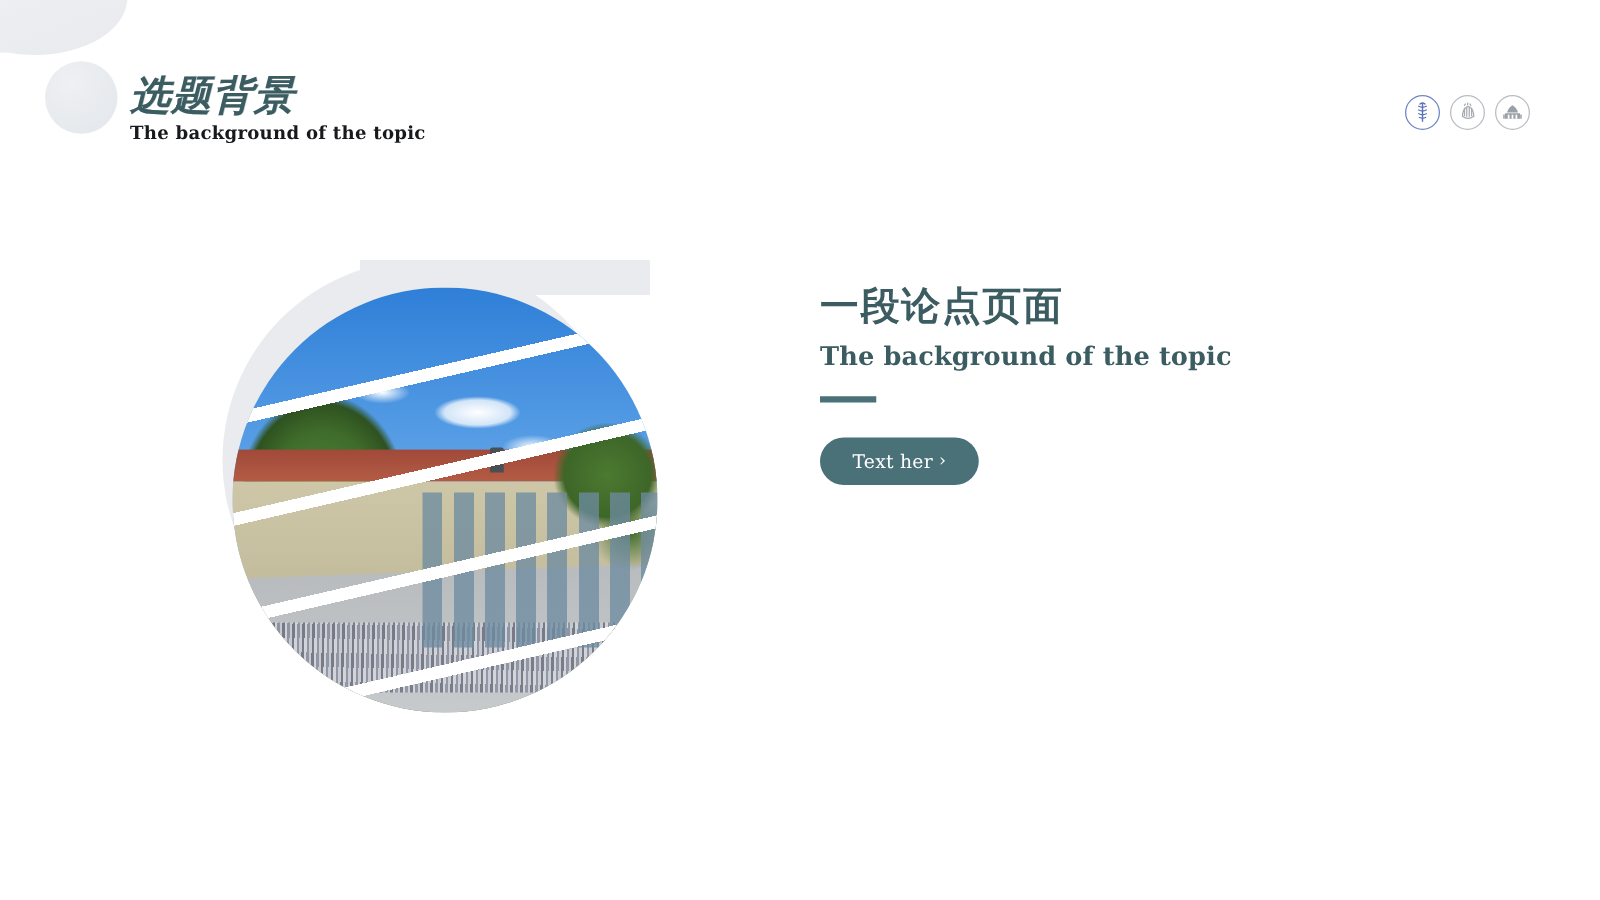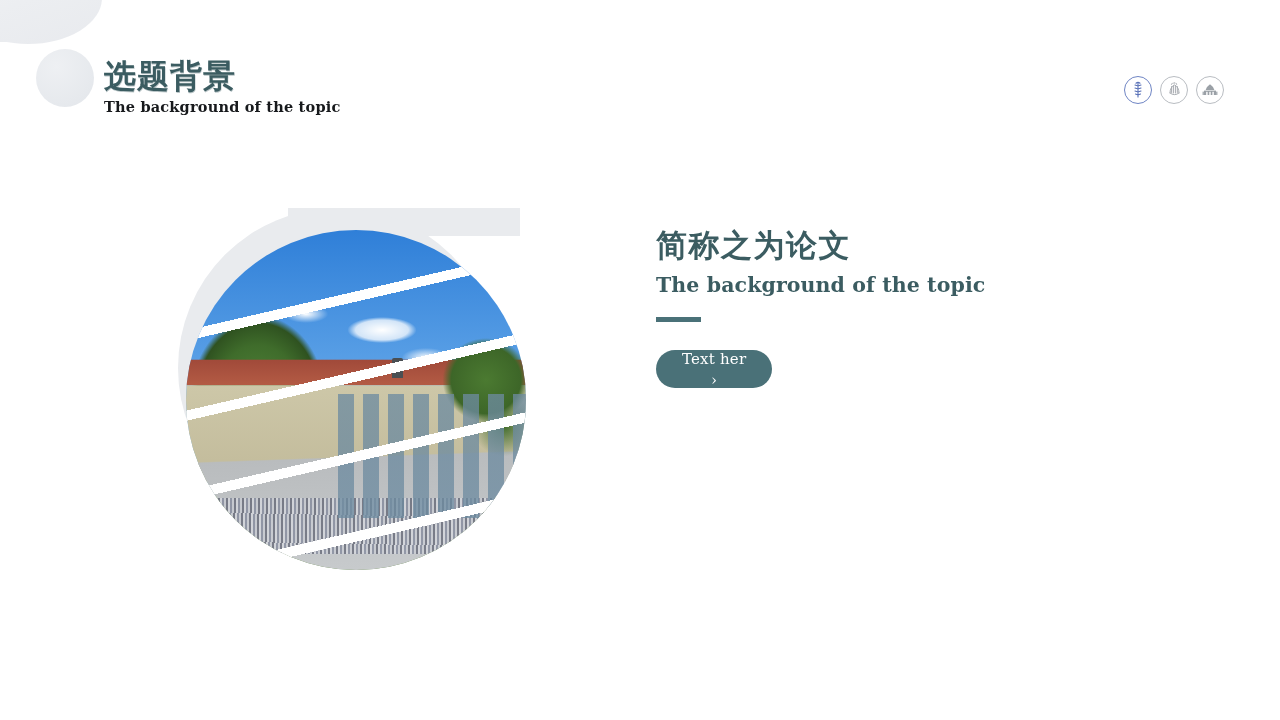--- a/index.html
+++ b/index.html
@@ -54,20 +54,21 @@
   #page-title {
     font-size: 32px;
     font-weight: bold;
     color: #3b5c61;
     letter-spacing: 1px;
     line-height: 1.18;
     margin: 0;
     white-space: nowrap;
     font-family: "DejaVu Sans", "Liberation Sans", sans-serif;
     text-shadow: 0.5px 0.5px 0 rgba(59,92,97,0.35);
+    font-style: italic;
   }
   #page-subtitle {
     font-size: 14.5px;
     font-weight: bold;
     color: #17191c;
     margin: 2px 0 0 0;
     letter-spacing: 0.2px;
     white-space: nowrap;
     font-family: "DejaVu Serif", "Liberation Serif", serif;
   }
@@ -259,21 +260,20 @@
     color: #ffffff;
     border: none;
     border-radius: 22px;
     padding: 0 26px;
     height: 38px;
     font-size: 15px;
     font-weight: normal;
     cursor: pointer;
     font-family: "DejaVu Serif", "Liberation Serif", serif;
     letter-spacing: 0.2px;
-    flex-direction: column;
   }
   #cta-chevron { font-size: 14px; line-height: 1; }
 </style>
 </head>
 <body>
 
 <div id="deco-blob-2"></div>
 <div id="deco-blob"></div>
 <div id="deco-circle"></div>
 
@@ -330,20 +330,20 @@
   <div id="photo-ghost-circle"></div>
   <div id="photo-circle">
     <div id="photo-art"></div>
     <div id="photo-windows"></div>
     <div id="photo-chimney"></div>
     <div id="photo-stripes"></div>
   </div>
 </div>
 
 <div id="content">
-  <h2 id="content-title">简称之为论文</h2>
+  <h2 id="content-title">一段论点页面</h2>
   <div id="content-subtitle">The background of the topic</div>
   <div id="content-divider"></div>
   <button id="cta-button">
     <span>Text her</span>
     <span id="cta-chevron">›</span>
   </button>
 </div>
 
 </body></html>

